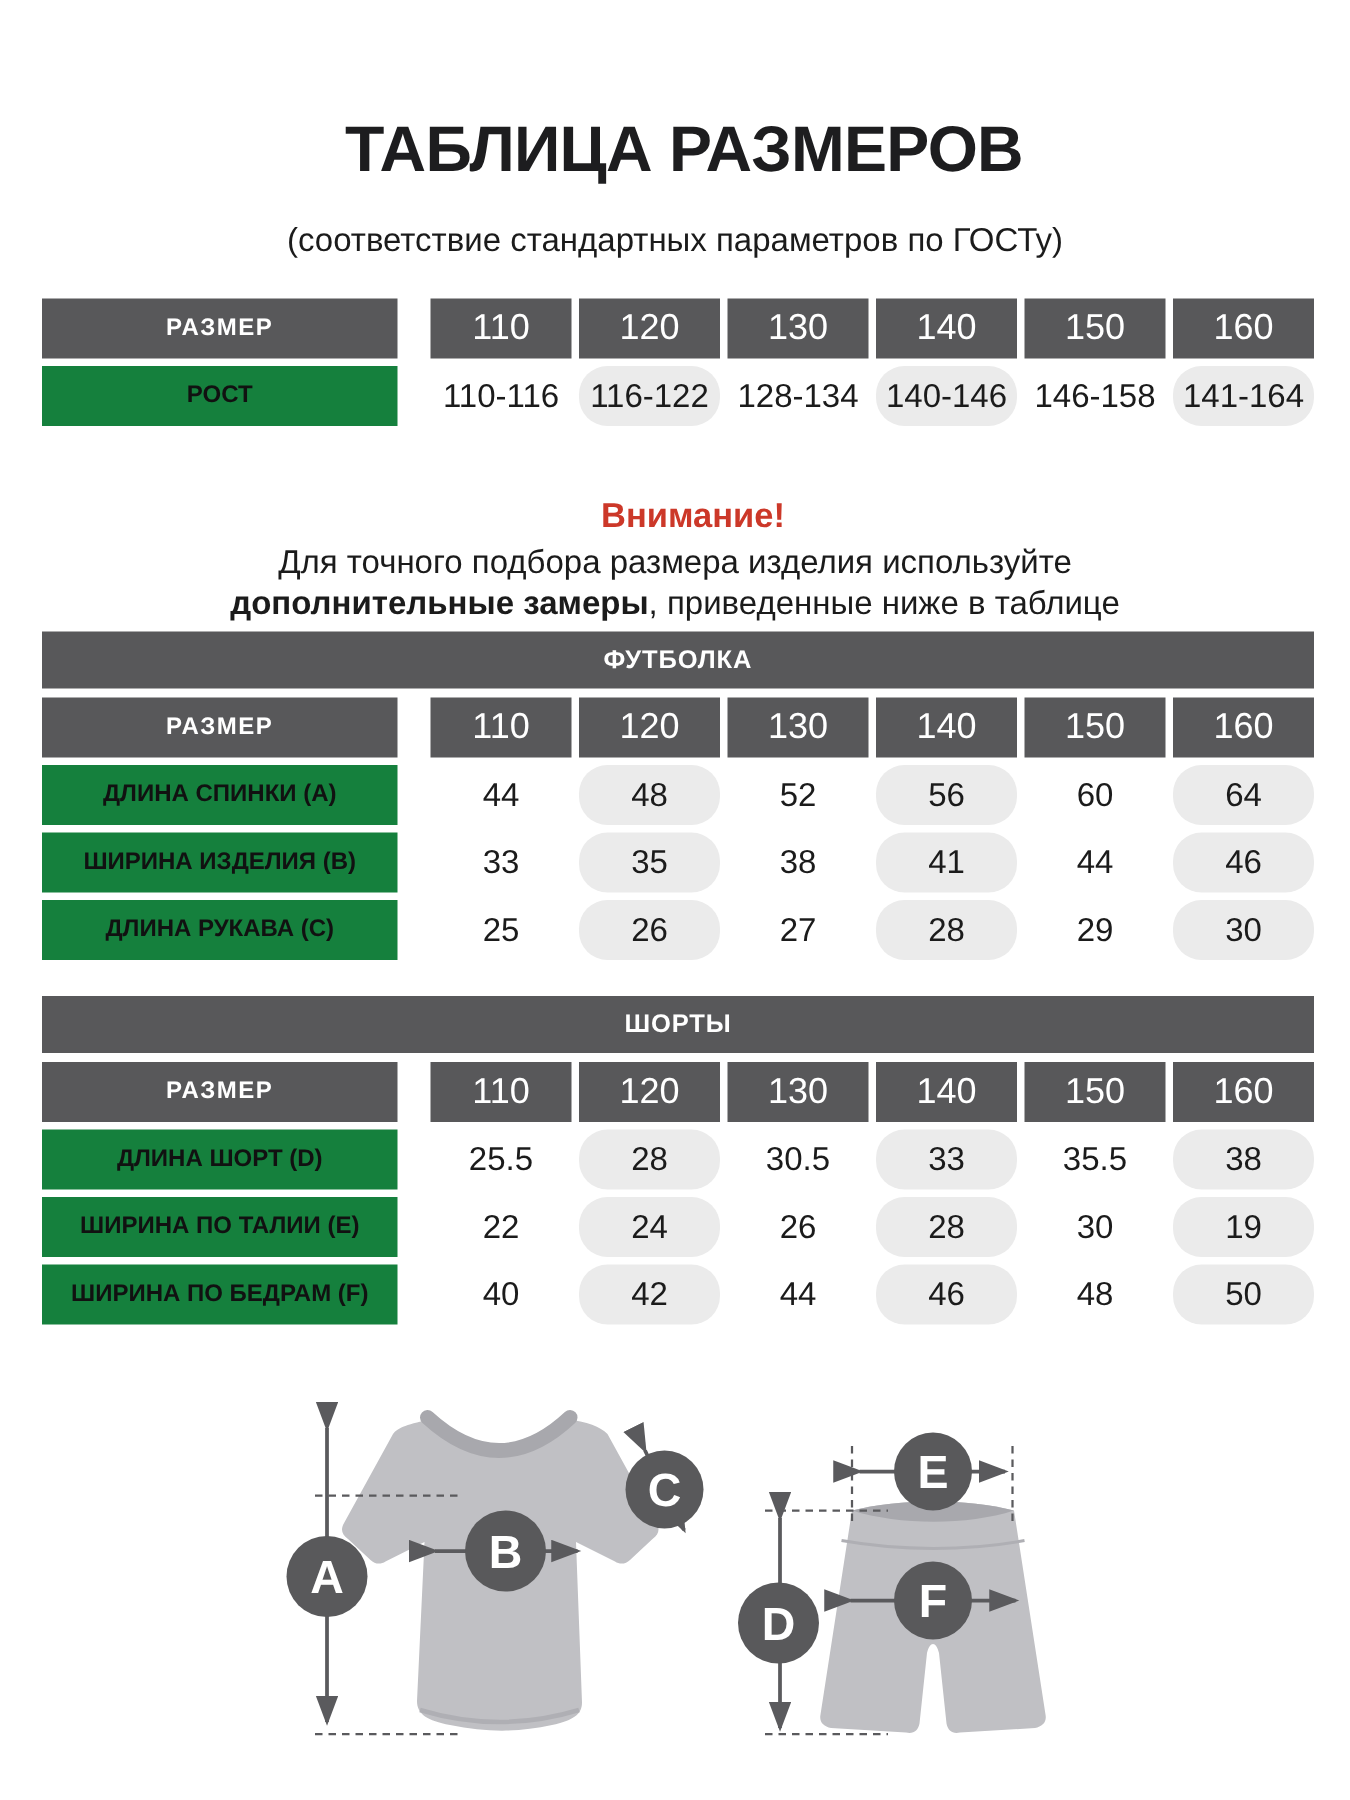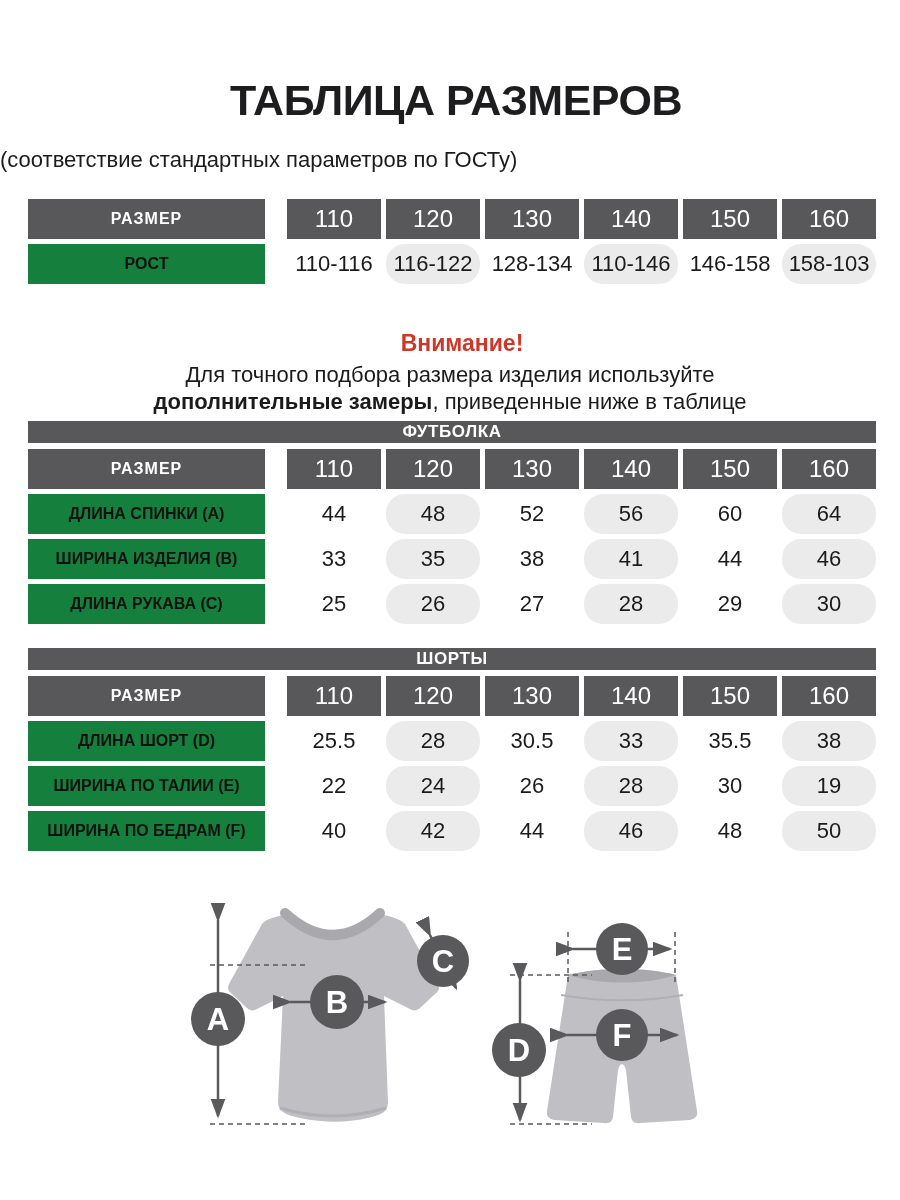--- a/index.html
+++ b/index.html
@@ -16,30 +16,30 @@
     margin-top:76px;
     text-align:center;
     font-size:43px;
     font-weight:bold;
     letter-spacing:-0.5px;
     color:#1d1d1f;
     margin-left:12px;
   }
   .subtitle {
     margin-top:22px;
-    text-align:left;
+    text-align:center;
     font-size:22px;
     color:#1b1b1b;
   }
 
   .tbl { width:848px; margin-left:28px; }
   .tbl-top { margin-top:26px; }
 
   .banner {
-    height:22px; margin-bottom:6px;
+    height:38px; margin-bottom:6px;
     background:#58585A; color:#ffffff;
     display:flex; align-items:center; justify-content:center;
     font-size:17px; font-weight:bold; letter-spacing:0.6px;
   }
 
   .trow {
     display:grid;
     grid-template-columns:254px repeat(6,1fr);
     column-gap:5px;
     height:40px;
@@ -84,23 +84,23 @@
       <div class="cell">130</div>
       <div class="cell">140</div>
       <div class="cell">150</div>
       <div class="cell">160</div>
     </div>
     <div class="trow drow">
       <div class="cell lbl">РОСТ</div>
       <div class="cell">110-116</div>
       <div class="cell alt">116-122</div>
       <div class="cell">128-134</div>
-      <div class="cell alt">110-146</div>
+      <div class="cell alt">140-146</div>
       <div class="cell">146-158</div>
-      <div class="cell alt">158-103</div>
+      <div class="cell alt">141-164</div>
     </div>
   </div>
 
   <div class="notice">
     <div class="notice-title">Внимание!</div>
     <div class="notice-line">Для точного подбора размера изделия используйте</div>
     <div class="notice-line"><b>дополнительные замеры</b><span>, приведенные ниже в таблице</span></div>
   </div>
 
   <div class="tbl" style="margin-top:6px;">

